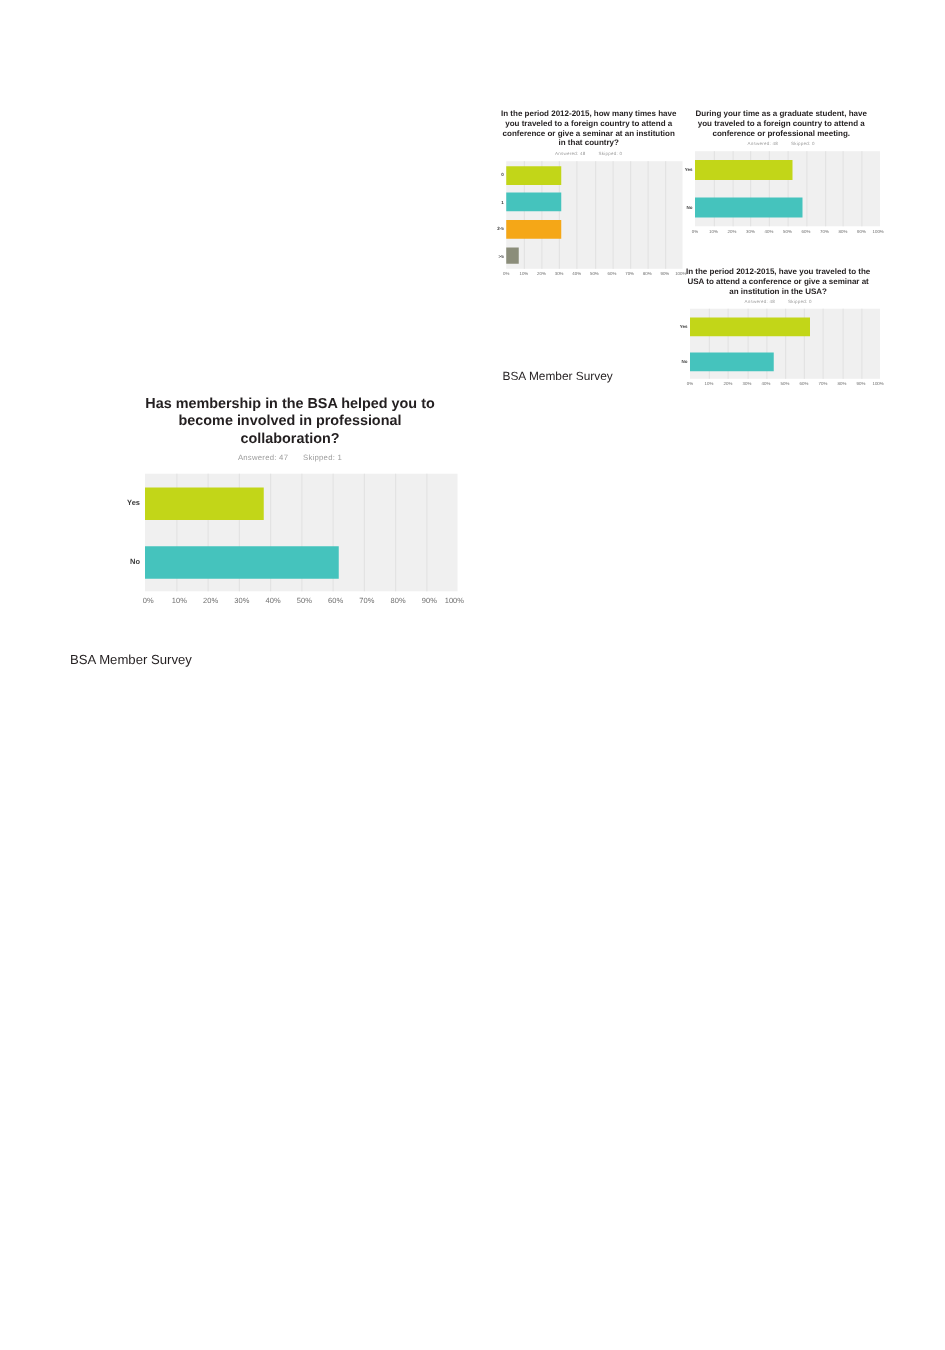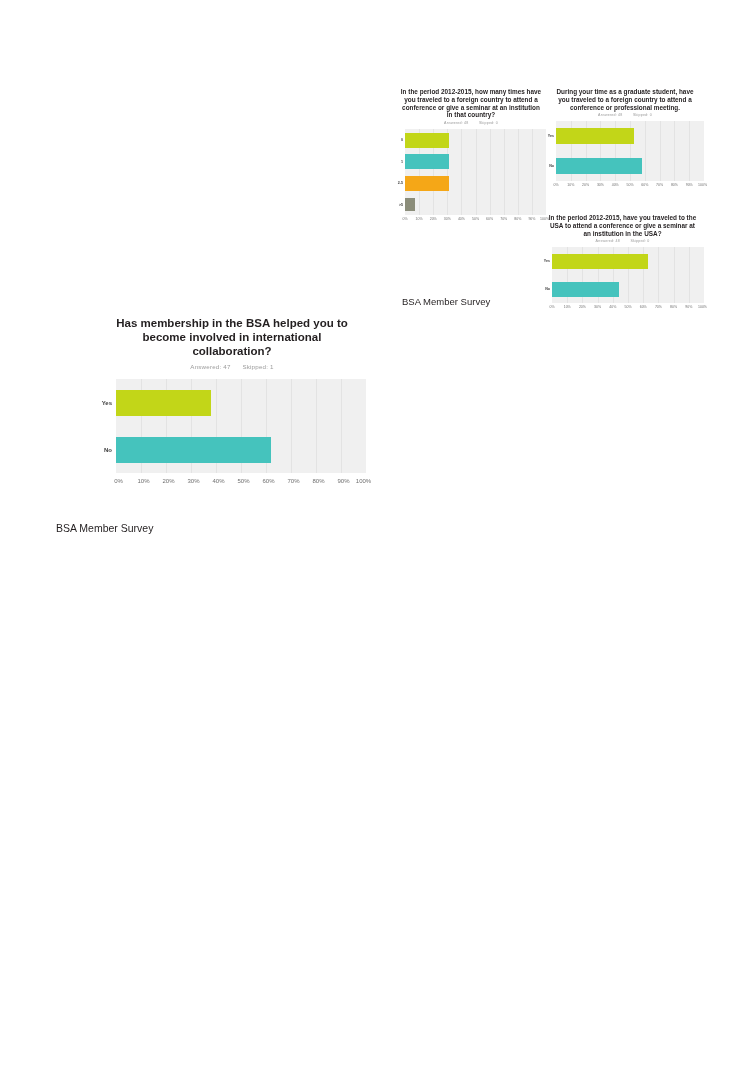--- a/index.html
+++ b/index.html
@@ -225,21 +225,21 @@
         <span class="xt" style="left:60%">60%</span>
         <span class="xt" style="left:70%">70%</span>
         <span class="xt" style="left:80%">80%</span>
         <span class="xt" style="left:90%">90%</span>
         <span class="xt" style="left:99%">100%</span>
       </div>
     </div>
   </div>
 
   <div class="chart big" id="c3" style="left:98px;top:316px;width:268px;">
-    <div class="c-title" style="padding:0 12px;">Has membership in the BSA helped you to become involved in international collaboration?</div>
+    <div class="c-title" style="padding:0 12px;">Has membership in the BSA helped you to become involved in professional collaboration?</div>
     <div class="c-meta" style="margin-top:5px;margin-bottom:9px;">
       <span>Answered:</span>
       <span>47</span>
       <span class="gap"></span>
       <span>Skipped:</span>
       <span>1</span>
     </div>
     <div class="plotwrap">
       <div class="ylabels" style="width:18px;height:94px;padding-right:4px;">
         <div class="ylab">Yes</div>

